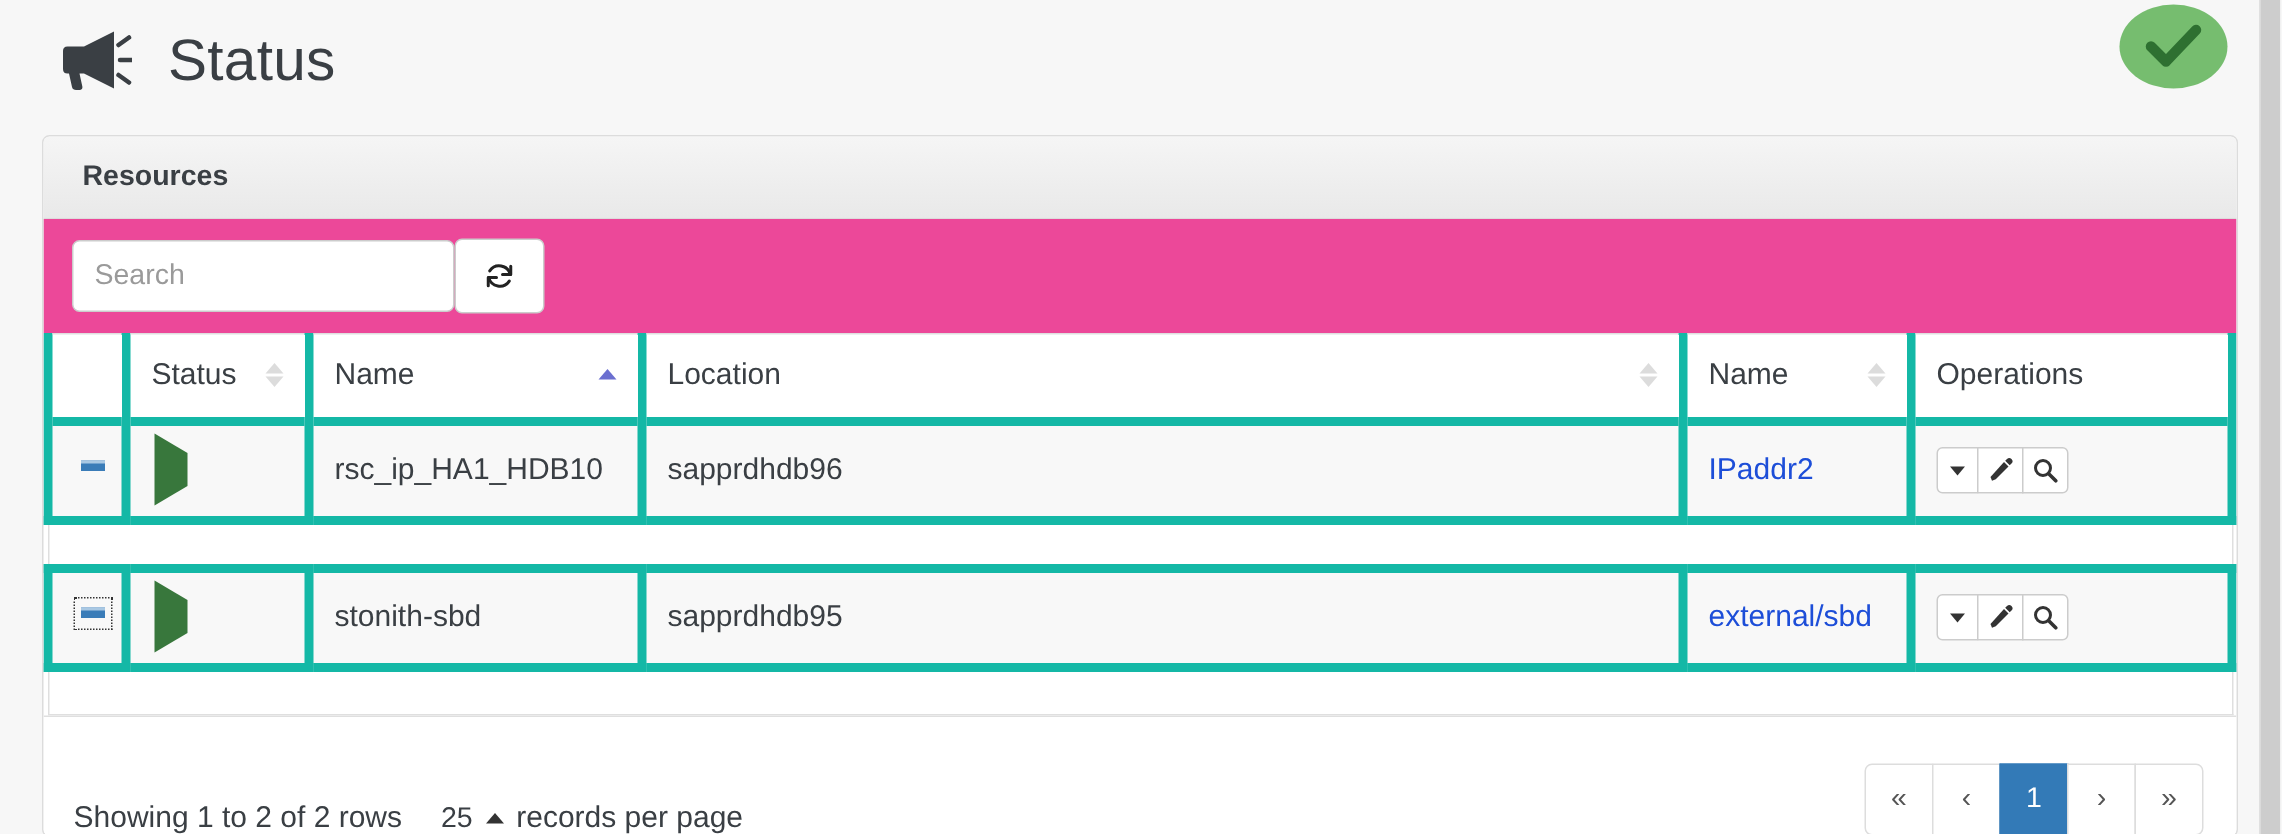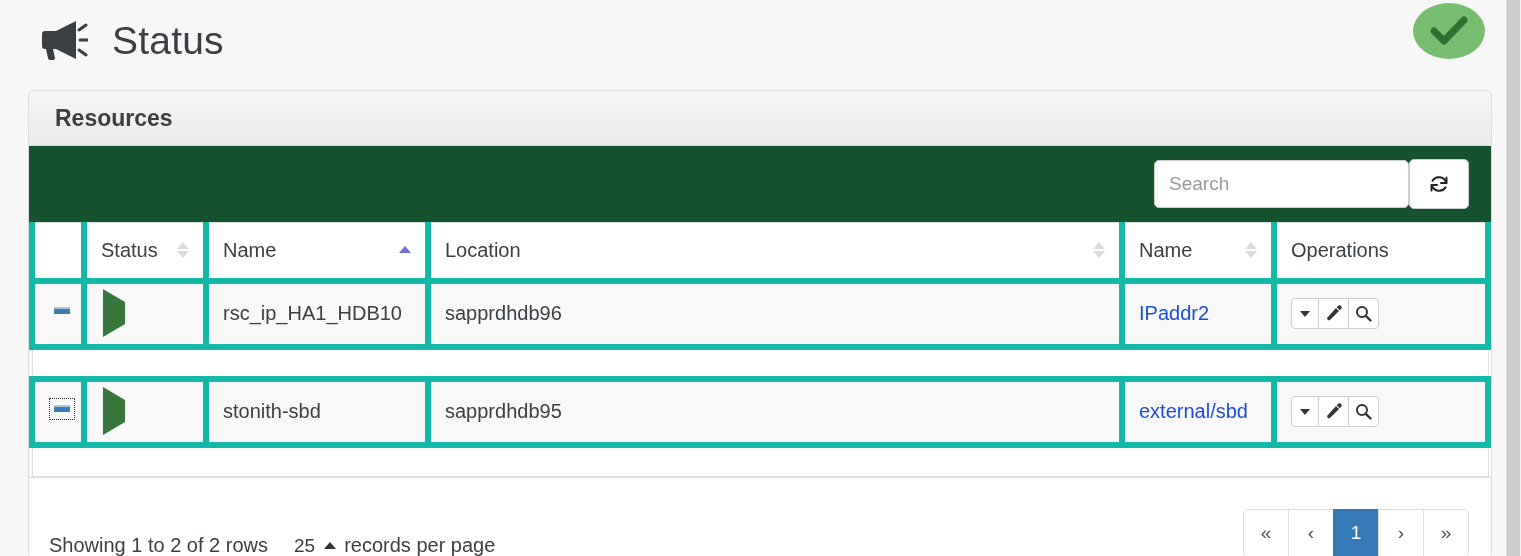--- a/index.html
+++ b/index.html
@@ -74,32 +74,32 @@
     overflow: hidden;
   }
   .panel-heading {
     height: 55px;
     background: linear-gradient(to bottom, #f5f5f5 0%, #e9e9e9 100%);
     border-bottom: 1px solid #dcdcdc;
     display: flex; align-items: center;
     padding: 0 26px;
   }
   .panel-title {
-    font-size: 23px;
+    font-size: 19px;
     font-weight: bold;
     color: #3a3f44;
   }
 
   
   .toolbar {
     height: 76px;
     display: flex; align-items: center;
-    justify-content: flex-end;
+    justify-content: flex-start;
     padding: 0 22px 0 19px;
-    background: #14532d;
+    background: #ec4899;
   }
   .search-input {
     width: 255px; height: 48px;
     border: 1px solid #ccc;
     border-radius: 5px;
     padding: 0 14px;
     font-size: 19px;
     font-family: "Liberation Sans", sans-serif;
     color: #555;
     background: #fff;

